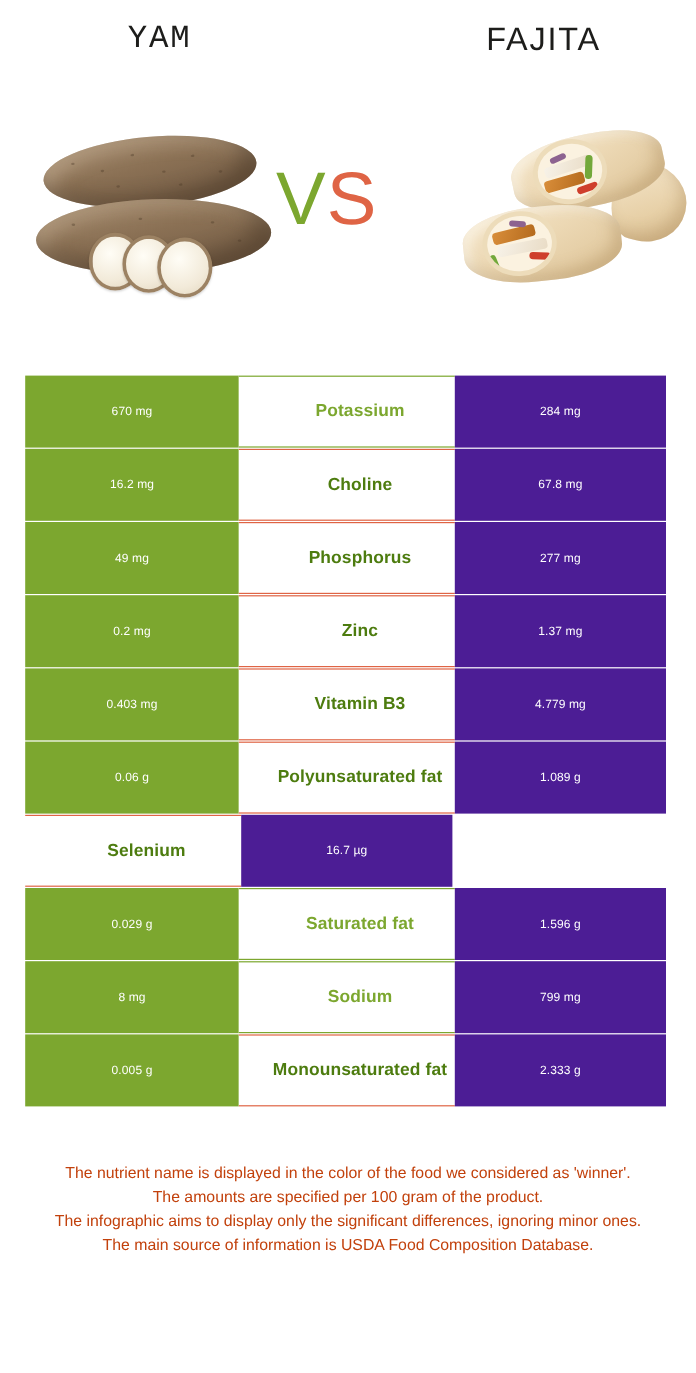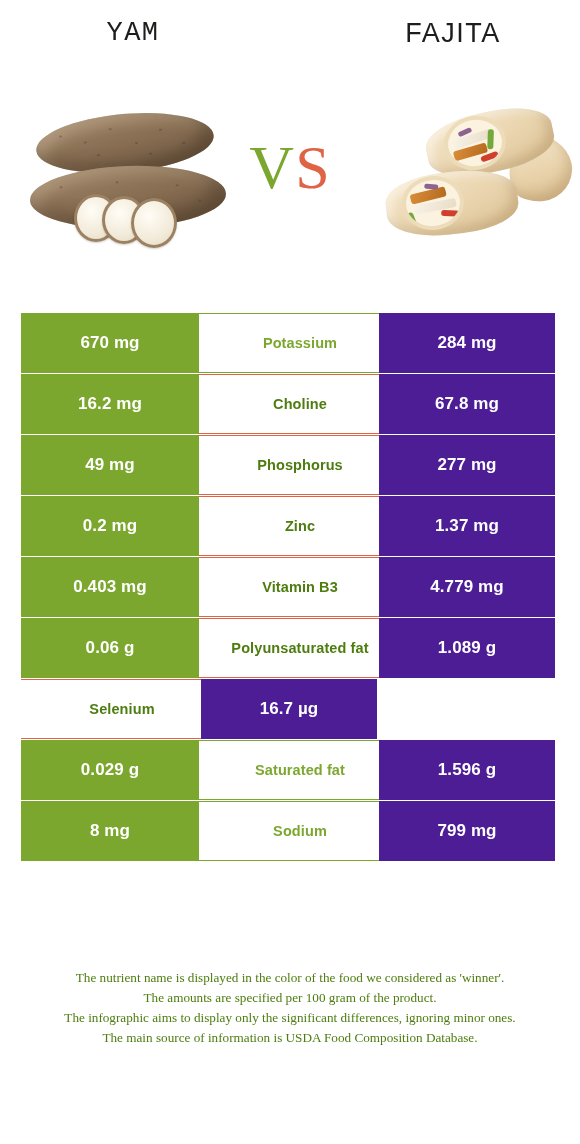--- a/index.html
+++ b/index.html
@@ -56,26 +56,26 @@
   }
   .hero-left  { left: 22px;  width: 218px; height: 190px; }
   .hero-right { left: 362px; width: 210px; height: 190px; }
 
   .vs-wrap {
     position: absolute;
     left: 230px;
     top: 34px;
     width: 120px;
     height: 90px;
-    text-align: center;
+    text-align: left;
     line-height: 90px;
     font-size: 62px;
     font-weight: 400;
     letter-spacing: 1px;
-    font-family: Liberation Serif, serif;
+    font-family: Liberation Sans, sans-serif;
   }
   .vs-v { color: #7CA72F; }
   .vs-s { color: #DF6445; }
 
   
   .table {
     position: absolute;
     top: 313px;
     left: 21px;
     width: 538px;
@@ -83,22 +83,22 @@
   .row {
     position: relative;
     display: flex;
     height: 60px;
     margin-bottom: 1px;
   }
   .cell {
     display: flex;
     align-items: center;
     justify-content: center;
-    font-size: 17px;
-    font-weight: 700;
+    font-size: 10px;
+    font-weight: 400;
     letter-spacing: 0.1px;
     white-space: nowrap;
   }
   .cell-left {
     width: 178px;
     background: #7CA72F;
     color: #ffffff;
   }
   .cell-mid {
     width: 180px;
@@ -119,22 +119,22 @@
 
   
   .footer {
     position: absolute;
     top: 968px;
     left: 22px;
     width: 536px;
     text-align: center;
     font-size: 13.2px;
     line-height: 20px;
-    color: #4d7c0f;
-    font-family: Liberation Serif, serif;
+    color: #c2410c;
+    font-family: Liberation Sans, sans-serif;
   }
   .footer p { margin: 0; }
 
   
   .yam-scene { position: relative; width: 100%; height: 100%; }
 
   .yam-tuber {
     position: absolute;
     background: linear-gradient(170deg, #a58c6f 0%, #8a7054 45%, #6f5842 100%);
     border-radius: 50%;
@@ -327,20 +327,25 @@
       <div class="row">
         <div class="cell cell-left">0.029 g</div>
         <div class="cell cell-mid win-left">Saturated fat</div>
         <div class="cell cell-right">1.596 g</div>
       </div>
       <div class="row">
         <div class="cell cell-left">8 mg</div>
         <div class="cell cell-mid win-left">Sodium</div>
         <div class="cell cell-right">799 mg</div>
       </div>
+      <div class="row">
+        <div class="cell cell-left">0.005 g</div>
+        <div class="cell cell-mid win-right">Monounsaturated fat</div>
+        <div class="cell cell-right">2.333 g</div>
+      </div>
     </div>
 
   <div class="footer">
     <p>The nutrient name is displayed in the color of the food we considered as 'winner'.</p>
     <p>The amounts are specified per 100 gram of the product.</p>
     <p>The infographic aims to display only the significant differences, ignoring minor ones.</p>
     <p>The main source of information is USDA Food Composition Database.</p>
   </div>
 
 </div>

